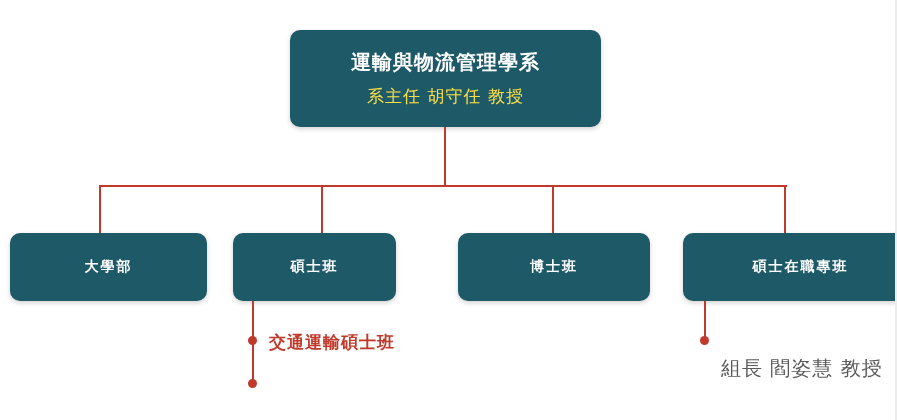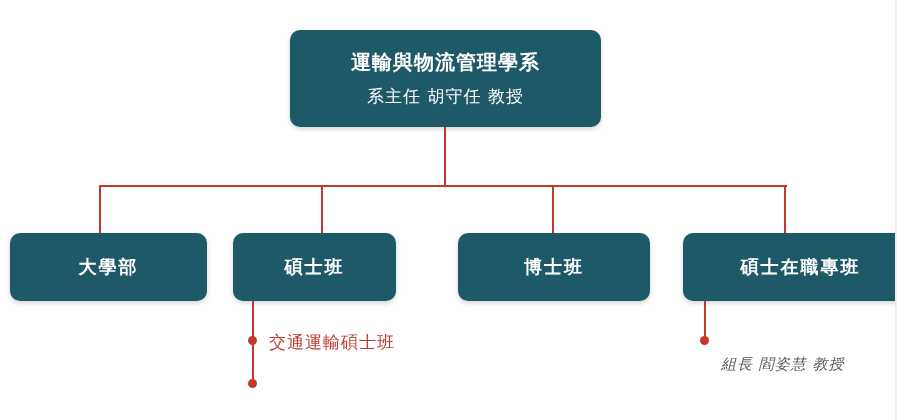--- a/index.html
+++ b/index.html
@@ -28,40 +28,39 @@
     border-radius:10px;
     color:var(--box-text);
     display:flex;
     flex-direction:column;
     align-items:center;
     justify-content:center;
     box-shadow:0 2px 5px rgba(0,0,0,0.18);
   }
   .root-box{left:290px;top:30px;width:311px;height:97px;}
   .root-title{font-size:20px;font-weight:bold;letter-spacing:1px;}
-  .root-subtitle{font-size:17px;color:#ffffff;margin-top:9px;letter-spacing:1px;text-align:center;}
+  .root-subtitle{font-size:17px;color:#fde047;margin-top:9px;letter-spacing:1px;text-align:center;}
   .child-box{top:233px;height:68px;}
-  .child-label{font-size:18px;font-weight:bold;letter-spacing:2px;}
+  .child-label{font-size:14px;font-weight:bold;letter-spacing:2px;}
   .line{position:absolute;background:var(--connector);}
   .dot{position:absolute;width:9px;height:9px;border-radius:50%;background:var(--connector);}
   .sub-item{
     position:absolute;
     font-size:17px;
-    font-weight:400;
+    font-weight:700;
     color:var(--sub-item-text);
     letter-spacing:1px;
     white-space:nowrap;
   }
   .detail{
     position:absolute;
-    font-size:15px;
+    font-size:20px;
     color:var(--detail-text);
     letter-spacing:1px;
     white-space:nowrap;
-    font-style:italic;
   }
 </style>
 </head>
 <body>
 
 <div class="canvas">
 
   <div class="box root-box">
     <div class="root-title">運輸與物流管理學系</div>
     <div class="root-subtitle">系主任 胡守任 教授</div>

